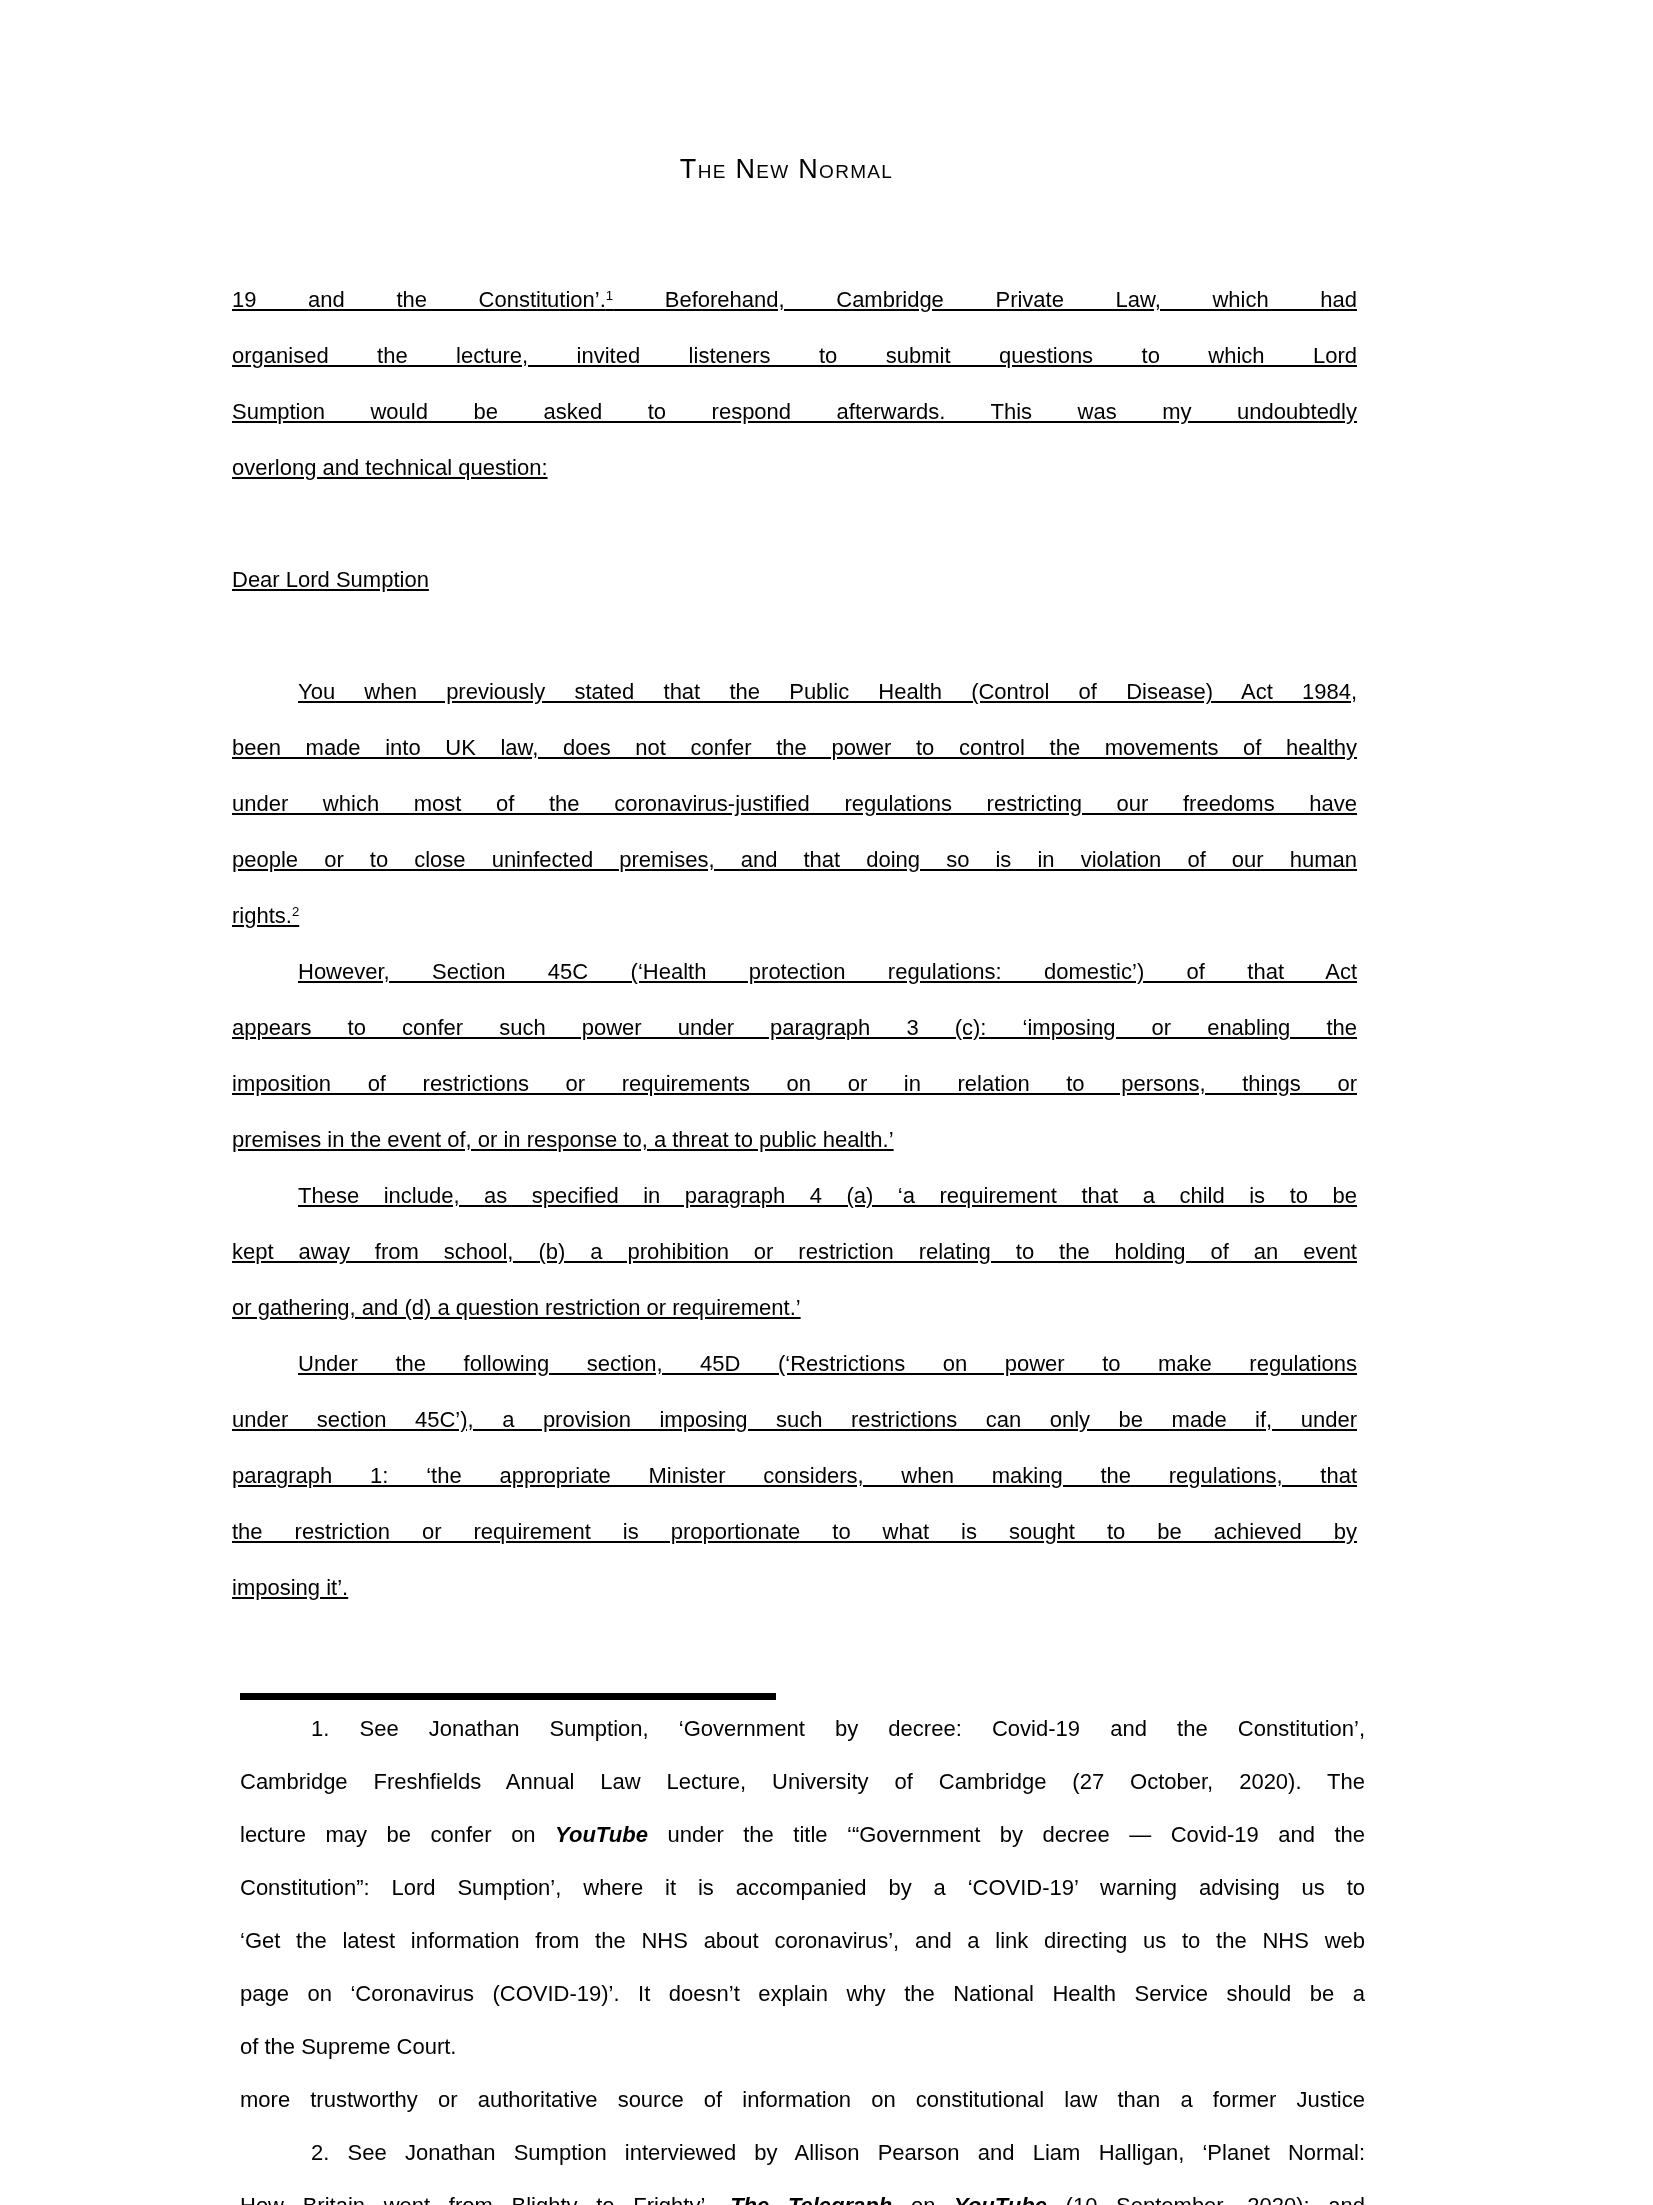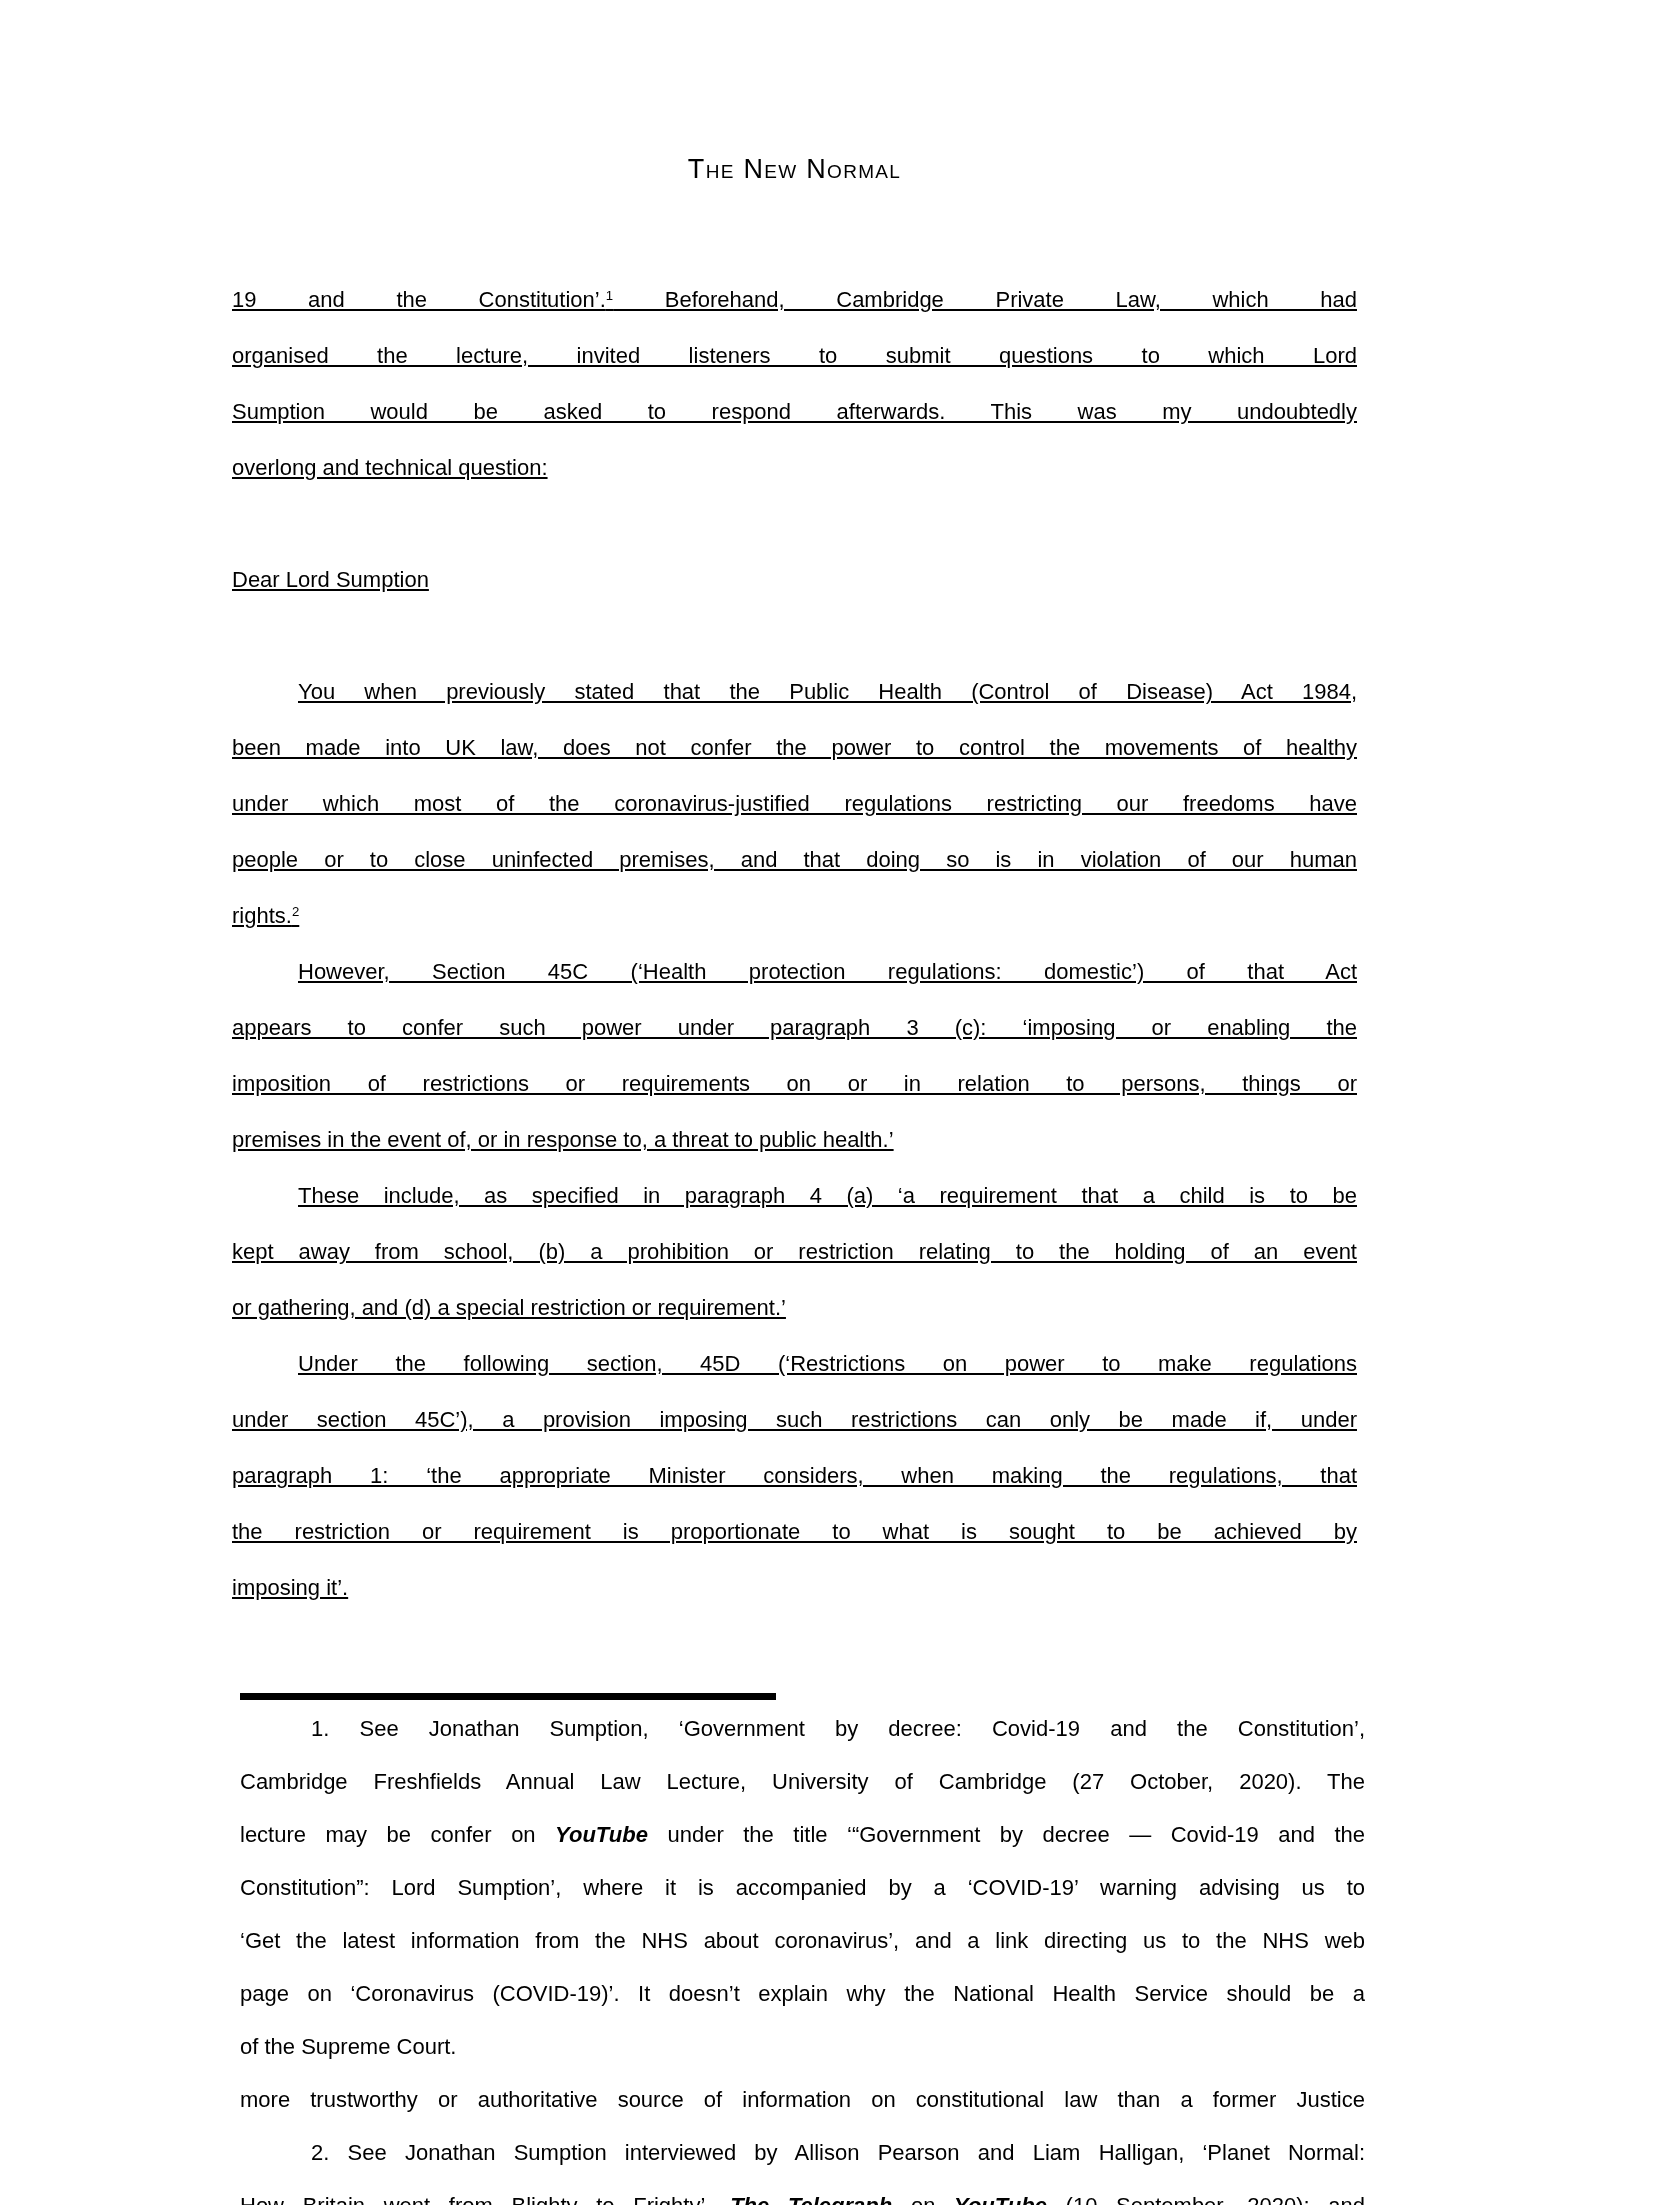--- a/index.html
+++ b/index.html
@@ -6,21 +6,21 @@
   .page {
     position: relative;
     width: 1654px;
     height: 2448px;
     background: #ffffff;
     color: #000000;
     font-family: "Liberation Sans", sans-serif;
   }
   .running-head {
     position: absolute;
-    top: 156px; left: 232px; width: 1125px;
+    top: 156px; left: 224px; width: 1125px;
     text-align: center;
     font-size: 27px; line-height: 27px;
     font-variant: small-caps;
     letter-spacing: 1.3px;
   }
   .body-text {
     position: absolute;
     top: 272px; left: 232px; width: 1125px;
     font-size: 22px; line-height: 56px; text-decoration: underline;
   }
@@ -78,21 +78,21 @@
     <div>
       <div class="line just indent">However, Section 45C (‘Health protection regulations: domestic’) of that Act</div>
       <div class="line just">appears to confer such power under paragraph 3 (c): ‘imposing or enabling the</div>
       <div class="line just">imposition of restrictions or requirements on or in relation to persons, things or</div>
       <div class="line left">premises in the event of, or in response to, a threat to public health.’</div>
     </div>
 
     <div>
       <div class="line just indent">These include, as specified in paragraph 4 (a) ‘a requirement that a child is to be</div>
       <div class="line just">kept away from school, (b) a prohibition or restriction relating to the holding of an event</div>
-      <div class="line left">or gathering, and (d) a special restriction or requirement.’</div>
+      <div class="line left">or gathering, and (d) a question restriction or requirement.’</div>
     </div>
 
     <div>
       <div class="line just indent">Under the following section, 45D (‘Restrictions on power to make regulations</div>
       <div class="line just">under section 45C’), a provision imposing such restrictions can only be made if, under</div>
       <div class="line just">paragraph 1: ‘the appropriate Minister considers, when making the regulations, that</div>
       <div class="line just">the restriction or requirement is proportionate to what is sought to be achieved by</div>
       <div class="line left">imposing it’.</div>
     </div>
 

